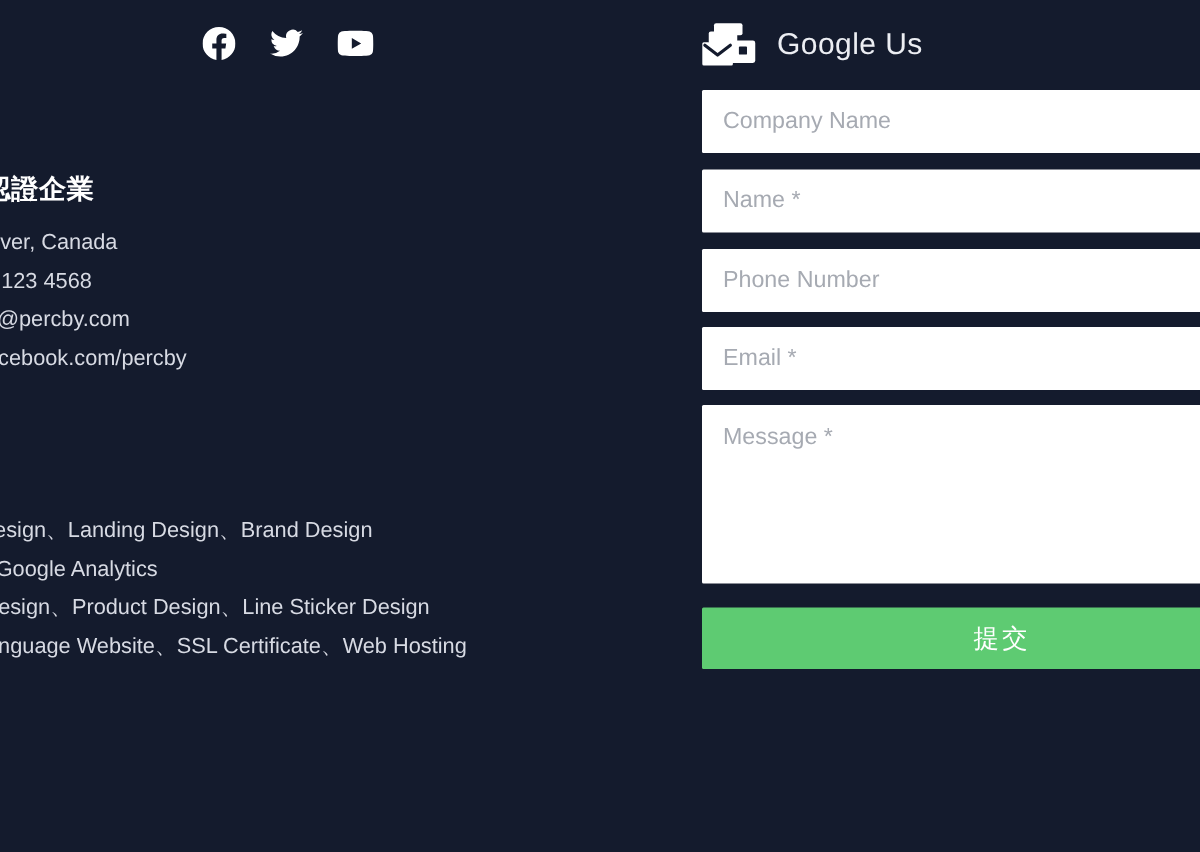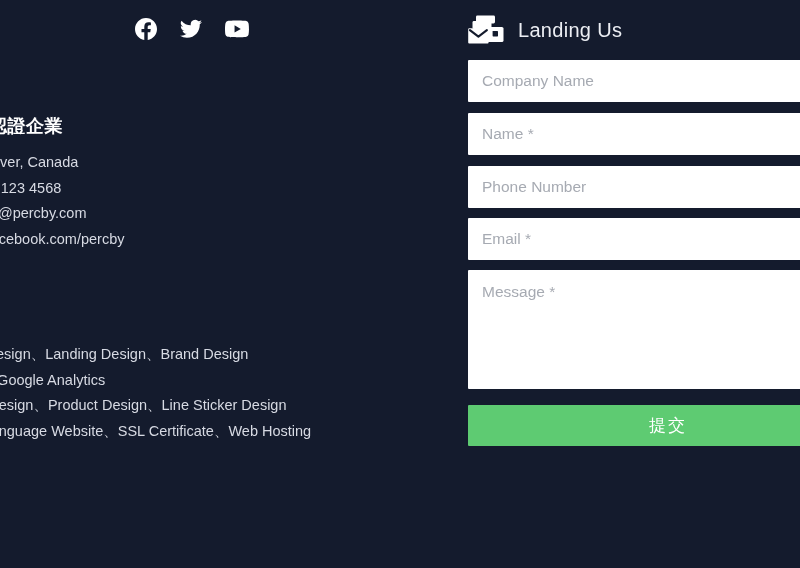--- a/index.html
+++ b/index.html
@@ -228,21 +228,21 @@
 
     <div class="contact-head">
       <svg class="mail-icon" viewBox="0 0 36 30">
         <rect x="8" y="0.5" width="19" height="8" rx="1.4"></rect>
         <rect x="4.5" y="6" width="19" height="8" rx="1.4"></rect>
         <rect x="19" y="12" width="16.5" height="15" rx="1.6"></rect>
         <rect x="24.6" y="16" width="5.4" height="5.4" rx="0.6" fill="#141b2d"></rect>
         <path d="M1.2 13.2h18.4a1 1 0 0 1 1 1v13.4a1 1 0 0 1-1 1H1.2a1 1 0 0 1-1-1V14.2a1 1 0 0 1 1-1z"></path>
         <path d="M1.9 15.1l8.5 6.6 8.5-6.6" fill="none" stroke="#141b2d" stroke-width="2.1" stroke-linecap="round" stroke-linejoin="round"></path>
       </svg>
-      <div class="contact-title">Landing Us</div>
+      <div class="contact-title">Google Us</div>
     </div>
 
     <input id="field-company" class="field" type="text" placeholder="Company Name" style="">
 
     <input id="field-name" class="field" type="text" placeholder="Name *" style="">
 
     <input id="field-phone" class="field" type="tel" placeholder="Phone Number" style="">
 
     <input id="field-email" class="field" type="email" placeholder="Email *" style="">
 

